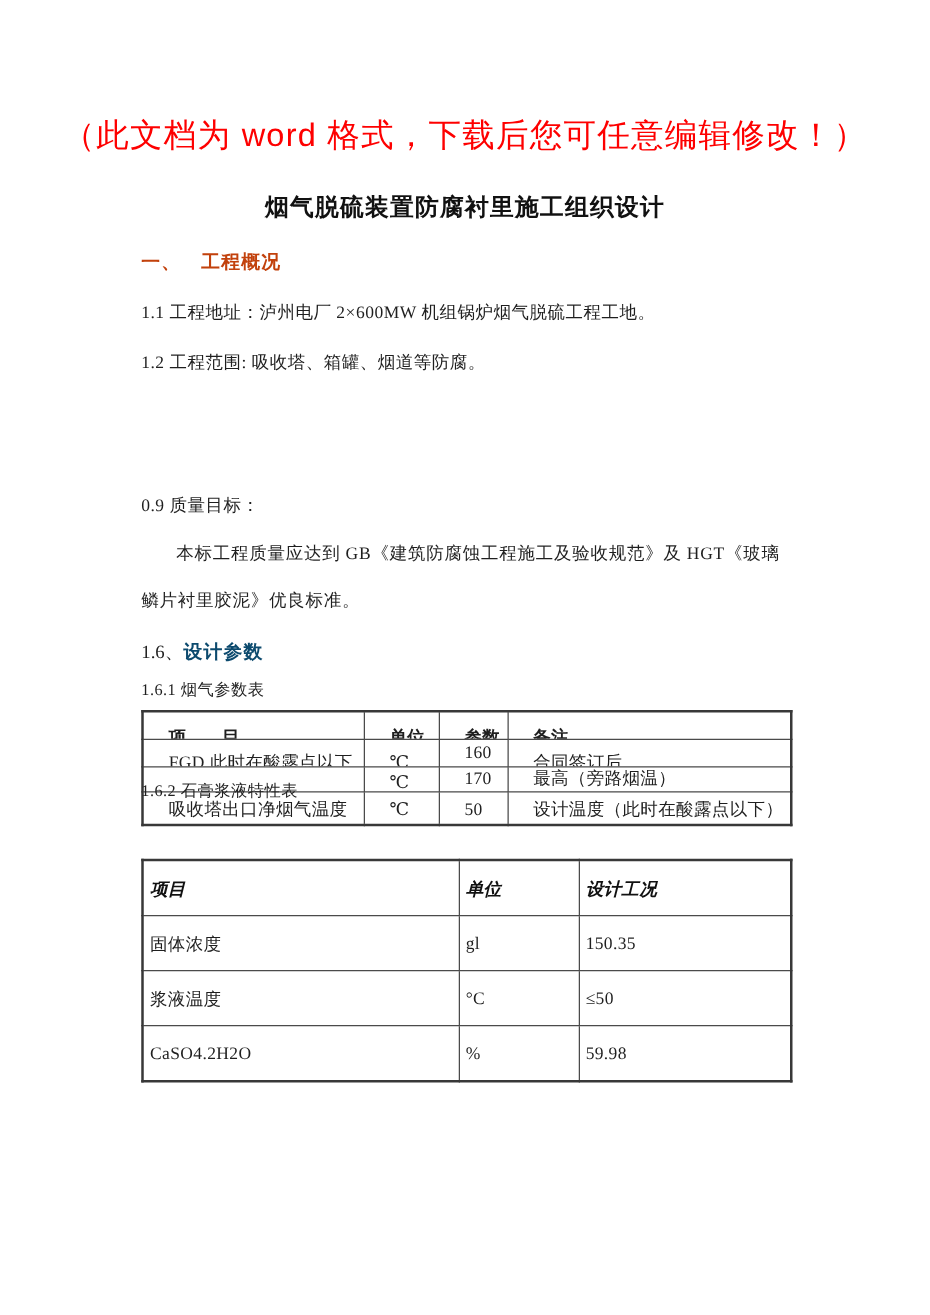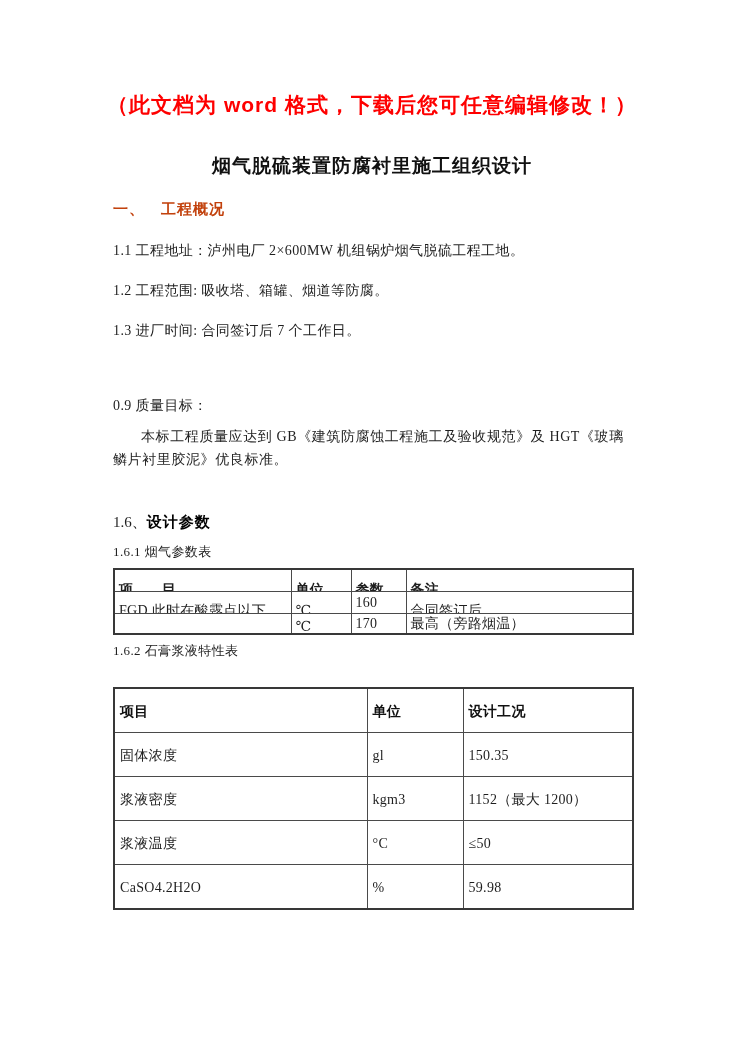--- a/index.html
+++ b/index.html
@@ -1,81 +1,80 @@
 <!DOCTYPE html>
 <html style="--notice_red: #fe0000; --text: #1f1f1f; --table_border: #4a4a4a;"><head>
 <meta charset="utf-8">
 <style>
   html,body{margin:0;padding:0;background:#ffffff;}
   body{width:744px;height:1052px;font-family:"Liberation Serif","DejaVu Serif",serif;color:#1f1f1f;}
   .page{position:relative;width:744px;height:1052px;background:#ffffff;overflow:hidden;}
 
   .notice{position:absolute;top:91px;left:0;width:744px;text-align:center;
-          font-family:"Liberation Sans","DejaVu Sans",sans-serif;font-weight:700;
-          font-size:21px;letter-spacing:1px;color:var(--notice_red,#fe0000);}
+          font-family:"Liberation Sans","DejaVu Sans",sans-serif;font-weight:400;
+          font-size:26px;letter-spacing:1px;color:var(--notice_red,#fe0000);}
 
   .doc-title{position:absolute;top:153px;left:0;width:744px;margin:0;text-align:center;
              font-family:Liberation Serif, serif;font-weight:700;
              font-size:19px;letter-spacing:1px;color:#111;}
 
   .h-overview{position:absolute;top:200px;left:113px;margin:0;
               font-family:"Liberation Sans","DejaVu Sans",sans-serif;font-weight:700;
               font-size:15px;letter-spacing:1px;color:#c2410c;}
 
   .para{position:absolute;left:113px;margin:0;font-size:14px;line-height:19px;
         letter-spacing:0.4px;white-space:nowrap;}
   .p11{top:241px}.p12{top:281px}.p13{top:321px}.p14{top:361px}.p15{top:396px}
 
   .quality{position:absolute;top:425px;left:113px;width:520px;margin:0;
-           font-size:14px;line-height:23px;letter-spacing:0.6px;text-indent:28px;}
+           font-size:14px;line-height:38px;letter-spacing:0.6px;text-indent:28px;}
 
   .h-params{position:absolute;top:512px;left:113px;margin:0;font-size:15px;line-height:20px;}
   .h-params .prefix{font-family:"Liberation Serif","DejaVu Serif",serif;font-weight:400;}
   .h-params .bold{font-family:"Liberation Sans","DejaVu Sans",sans-serif;font-weight:700;
-                  letter-spacing:1px;color:#000000;}
+                  letter-spacing:1px;color:#0c4a6e;}
 
   .caption{position:absolute;left:113px;margin:0;font-size:13px;letter-spacing:0.4px;}
-  .cap1{top:543px}.cap2{top:642px}
+  .cap1{top:543px}.cap2{top:624px}
 
   table{border-collapse:collapse;table-layout:fixed;}
   .t1{position:absolute;left:113px;top:568px;width:519px;border:2px solid #383838;}
   .t1 td{border:1px solid #4a4a4a;padding:0;vertical-align:top;overflow:hidden;}
-  .cc{overflow:hidden;padding-left:4px;}
+  .cc{overflow:hidden;padding-left:20px;}
   .tx{display:block;font-size:14px;line-height:15px;white-space:nowrap;letter-spacing:0.3px;}
 
   .t1 .r0 .cc{height:21px}
   .t1 .r0 .tx{padding-top:12px;font-family:"Liberation Sans","DejaVu Sans",sans-serif;font-weight:700;}
   .t1 .r1 .cc{height:21px}
   .t1 .r1 .tx{padding-top:11px}
   .t1 .r1 .num .tx{padding-top:3px}
   .t1 .r2 .cc{height:19px}
   .t1 .r2 .tx{padding-top:2px}
   .t1 .r2 .unit .tx{padding-top:5px}
   .t1 .r3 .cc{height:25px}
   .t1 .r3 .tx{padding-top:7px}
 
   .t2{position:absolute;left:113px;top:687px;width:519px;border:2px solid #383838;}
   .t2 td{border:1px solid #4a4a4a;height:40px;vertical-align:middle;
          padding:3px 0 0 5px;font-size:14px;letter-spacing:0.3px;white-space:nowrap;}
-  .t2 tr.hdr td{font-family:"Liberation Sans","DejaVu Sans",sans-serif;font-weight:700;color:#111;}
+  .t2 tr.hdr td{font-family:"Liberation Sans","DejaVu Sans",sans-serif;font-weight:700;color:#111;font-style:italic;}
 </style>
 </head>
 <body>
 
 <div class="page">
 
   <div class="notice">（此文档为 word 格式，下载后您可任意编辑修改！）</div>
 
   <h1 class="doc-title">烟气脱硫装置防腐衬里施工组织设计</h1>
 
   <h2 class="h-overview">一、　工程概况</h2>
 
   <p class="para p11">1.1 工程地址：泸州电厂 2×600MW 机组锅炉烟气脱硫工程工地。</p>
   <p class="para p12">1.2 工程范围: 吸收塔、箱罐、烟道等防腐。</p>
-  <p class="para p13">1.3 进厂时间: 合同签订后 7 个工作日。</p>
   <p class="para p15">0.9 质量目标：</p>
 
   <p class="quality">本标工程质量应达到 GB《建筑防腐蚀工程施工及验收规范》及 HGT《玻璃鳞片衬里胶泥》优良标准。</p>
 
   <h3 class="h-params"><span class="prefix">1.6、</span><span class="bold">设计参数</span></h3>
 
   <p class="caption cap1">1.6.1 烟气参数表</p>
 
   <table class="t1">
     <colgroup>
@@ -141,20 +140,42 @@
             </div>
           </td>
       <td class="num">
             <div class="cc">
               <span class="tx">170</span>
             </div>
           </td>
       <td>
             <div class="cc">
               <span class="tx">最高（旁路烟温）</span>
+            </div>
+          </td>
+    </tr>
+    <tr class="r3">
+      <td>
+            <div class="cc">
+              <span class="tx">吸收塔出口净烟气温度</span>
+            </div>
+          </td>
+      <td class="unit">
+            <div class="cc">
+              <span class="tx">℃</span>
+            </div>
+          </td>
+      <td class="num">
+            <div class="cc">
+              <span class="tx">50</span>
+            </div>
+          </td>
+      <td>
+            <div class="cc">
+              <span class="tx">设计温度（此时在酸露点以下）</span>
             </div>
           </td>
     </tr>
   </tbody>
     </table>
 
   <p class="caption cap2">1.6.2 石膏浆液特性表</p>
 
   <table class="t2">
     <colgroup>
@@ -167,25 +188,20 @@
       <td>项目</td>
       <td>单位</td>
       <td>设计工况</td>
     </tr>
     <tr>
       <td>固体浓度</td>
       <td>gl</td>
       <td>150.35</td>
     </tr>
     <tr>
-      <td>浆液密度</td>
-      <td>kgm3</td>
-      <td>1152（最大 1200）</td>
-    </tr>
-    <tr>
       <td>浆液温度</td>
       <td>°C</td>
       <td>≤50</td>
     </tr>
     <tr>
       <td>CaSO4.2H2O</td>
       <td>%</td>
       <td>59.98</td>
     </tr>
   </tbody>

